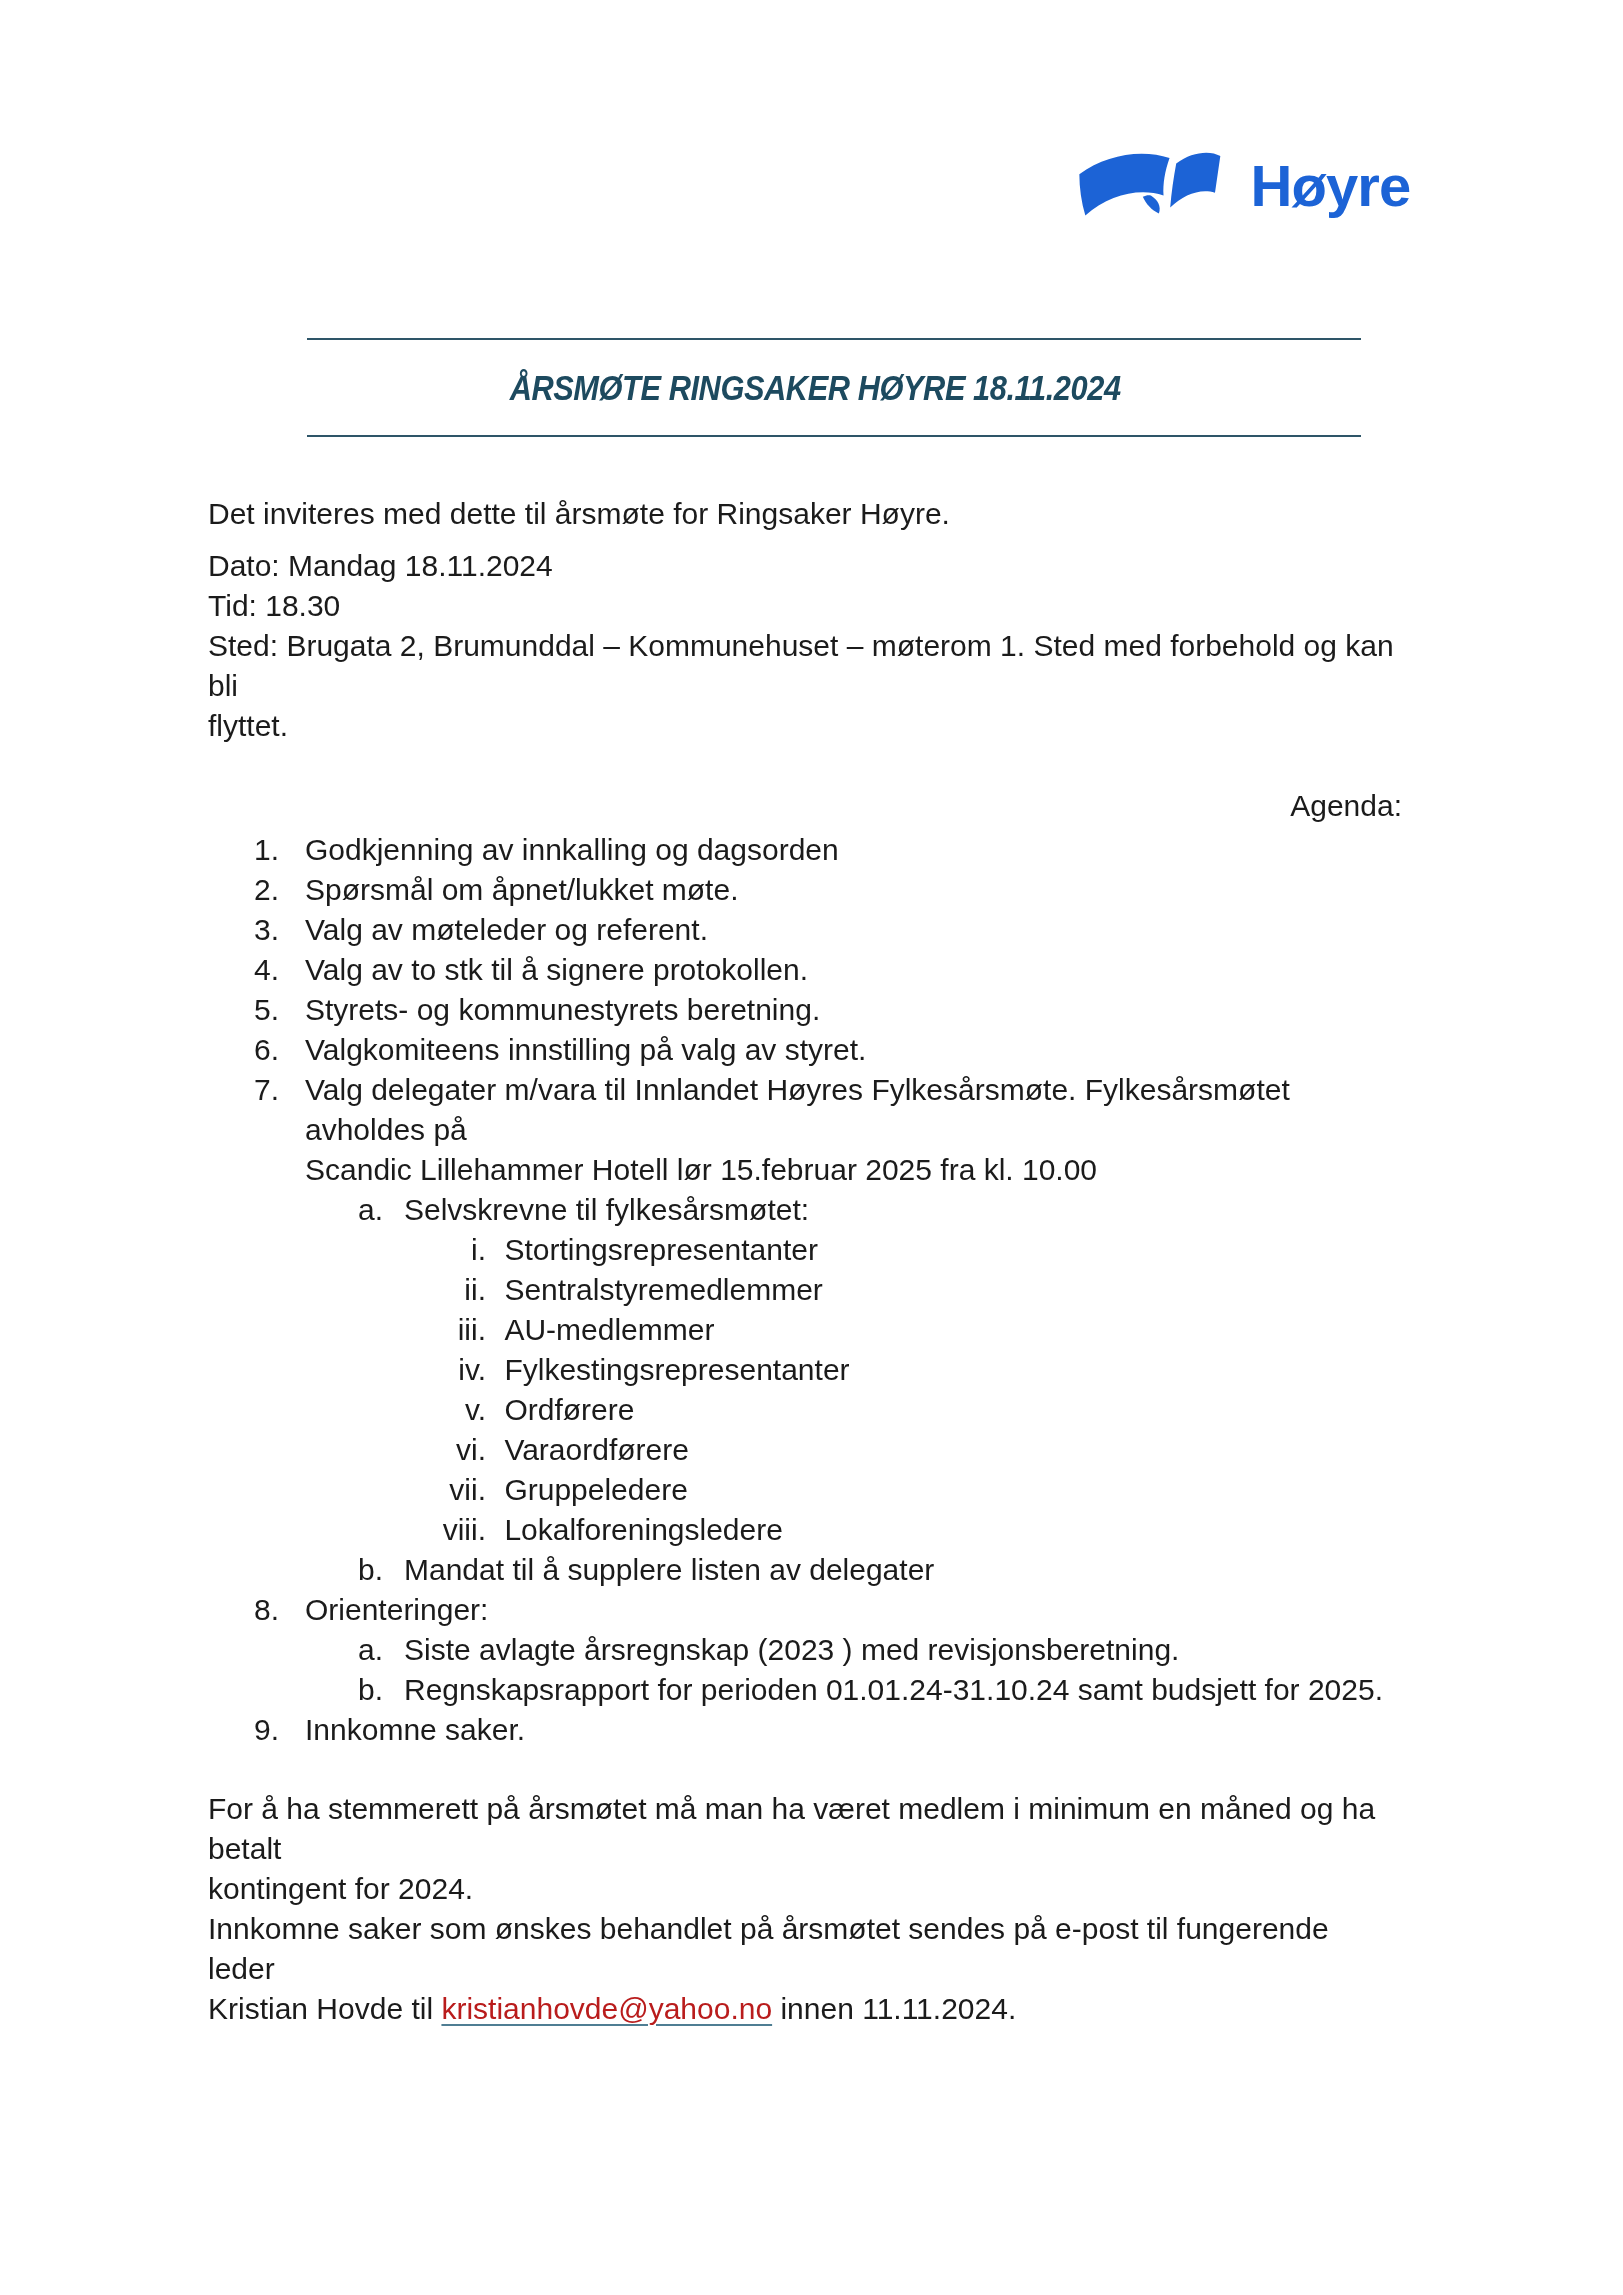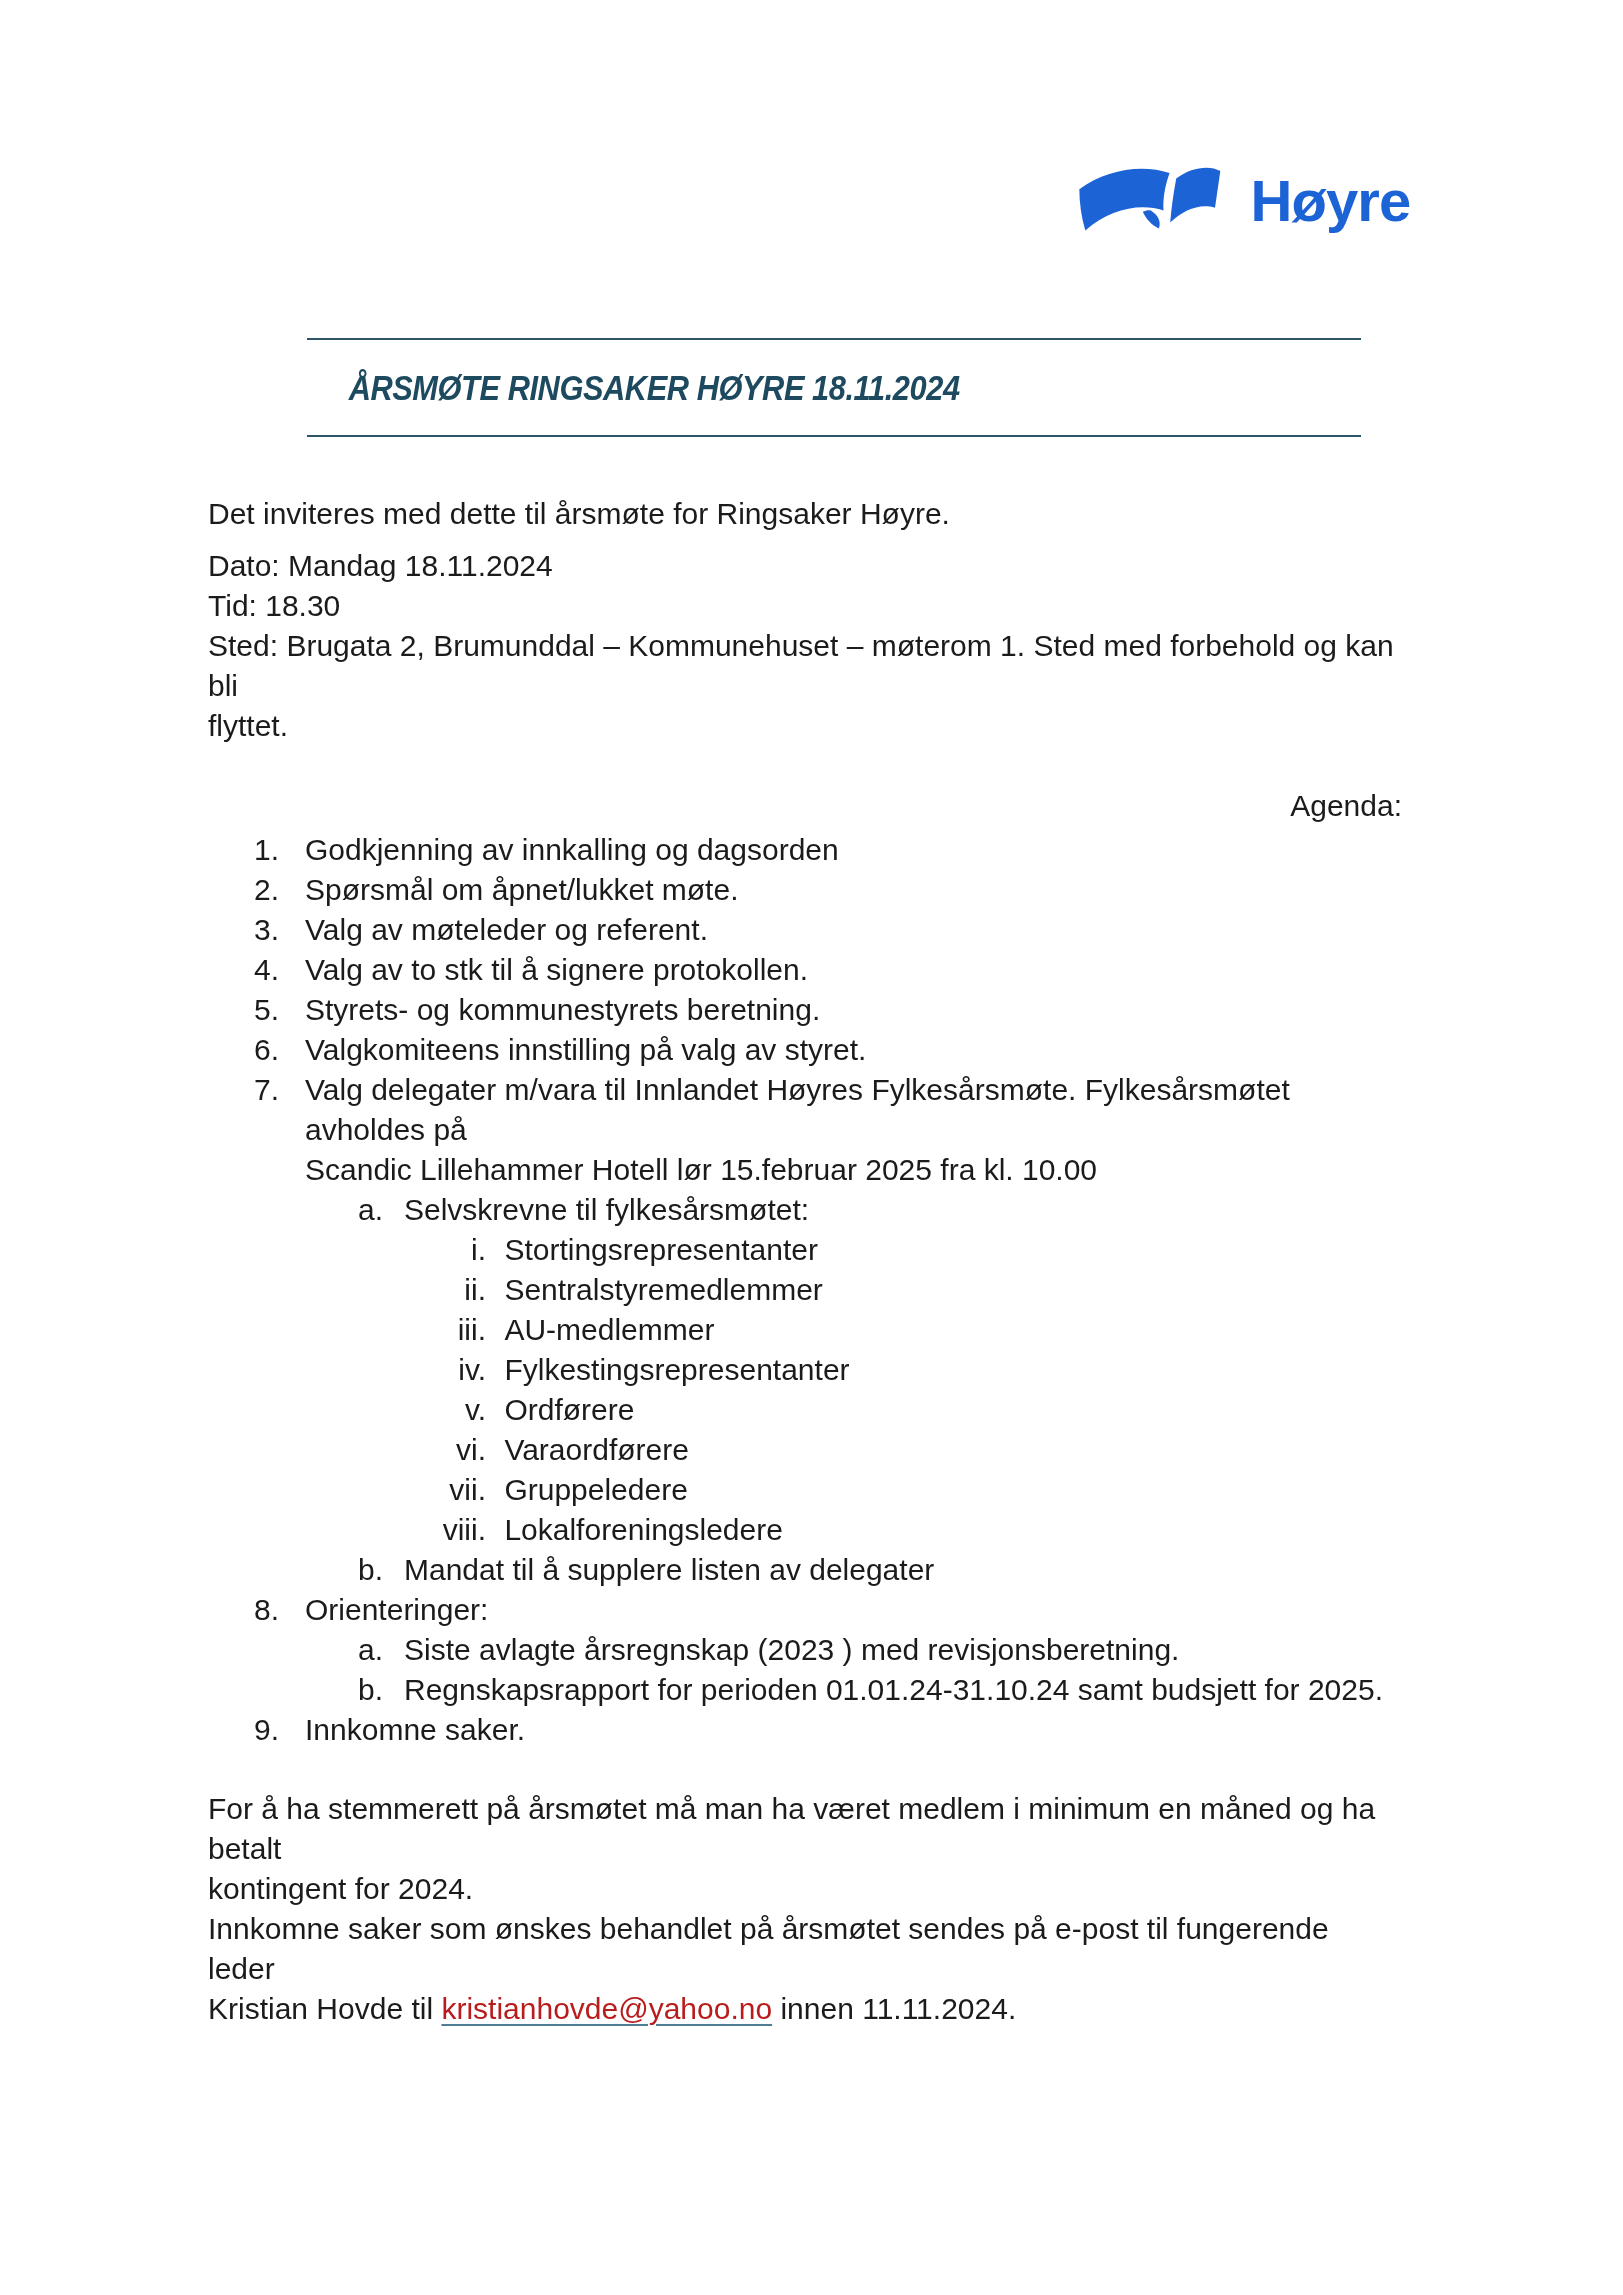--- a/index.html
+++ b/index.html
@@ -14,21 +14,21 @@
     font-size: 30px;
     line-height: 40px;
     color: #1b1b1b;
     overflow: hidden;
   }
 
   
   .logo-row {
     position: absolute;
     left: 1076px;
-    top: 162px;
+    top: 147px;
     display: flex;
     align-items: center;
     gap: 27.5px;
   }
   .logo-flag { width: 147px; height: 77px; display: block; }
   .logo-text {
     font-size: 58px;
     line-height: 58px;
     font-weight: 600;
     letter-spacing: -0.9px;
@@ -39,21 +39,21 @@
   .title-block {
     position: absolute;
     left: 307px;
     top: 338px;
     width: 1054px;
     height: 99px;
     border-top: 2.8px solid #2e5568;
     border-bottom: 2.8px solid #2e5568;
     display: flex;
     align-items: center;
-    justify-content: flex-start;
+    justify-content: center;
   }
   .title-text {
     display: inline-block;
     font-style: italic;
     font-weight: 700;
     font-size: 35px;
     letter-spacing: -0.5px;
     color: #1d4a5f;
     transform: scaleX(0.88);
     white-space: nowrap;

